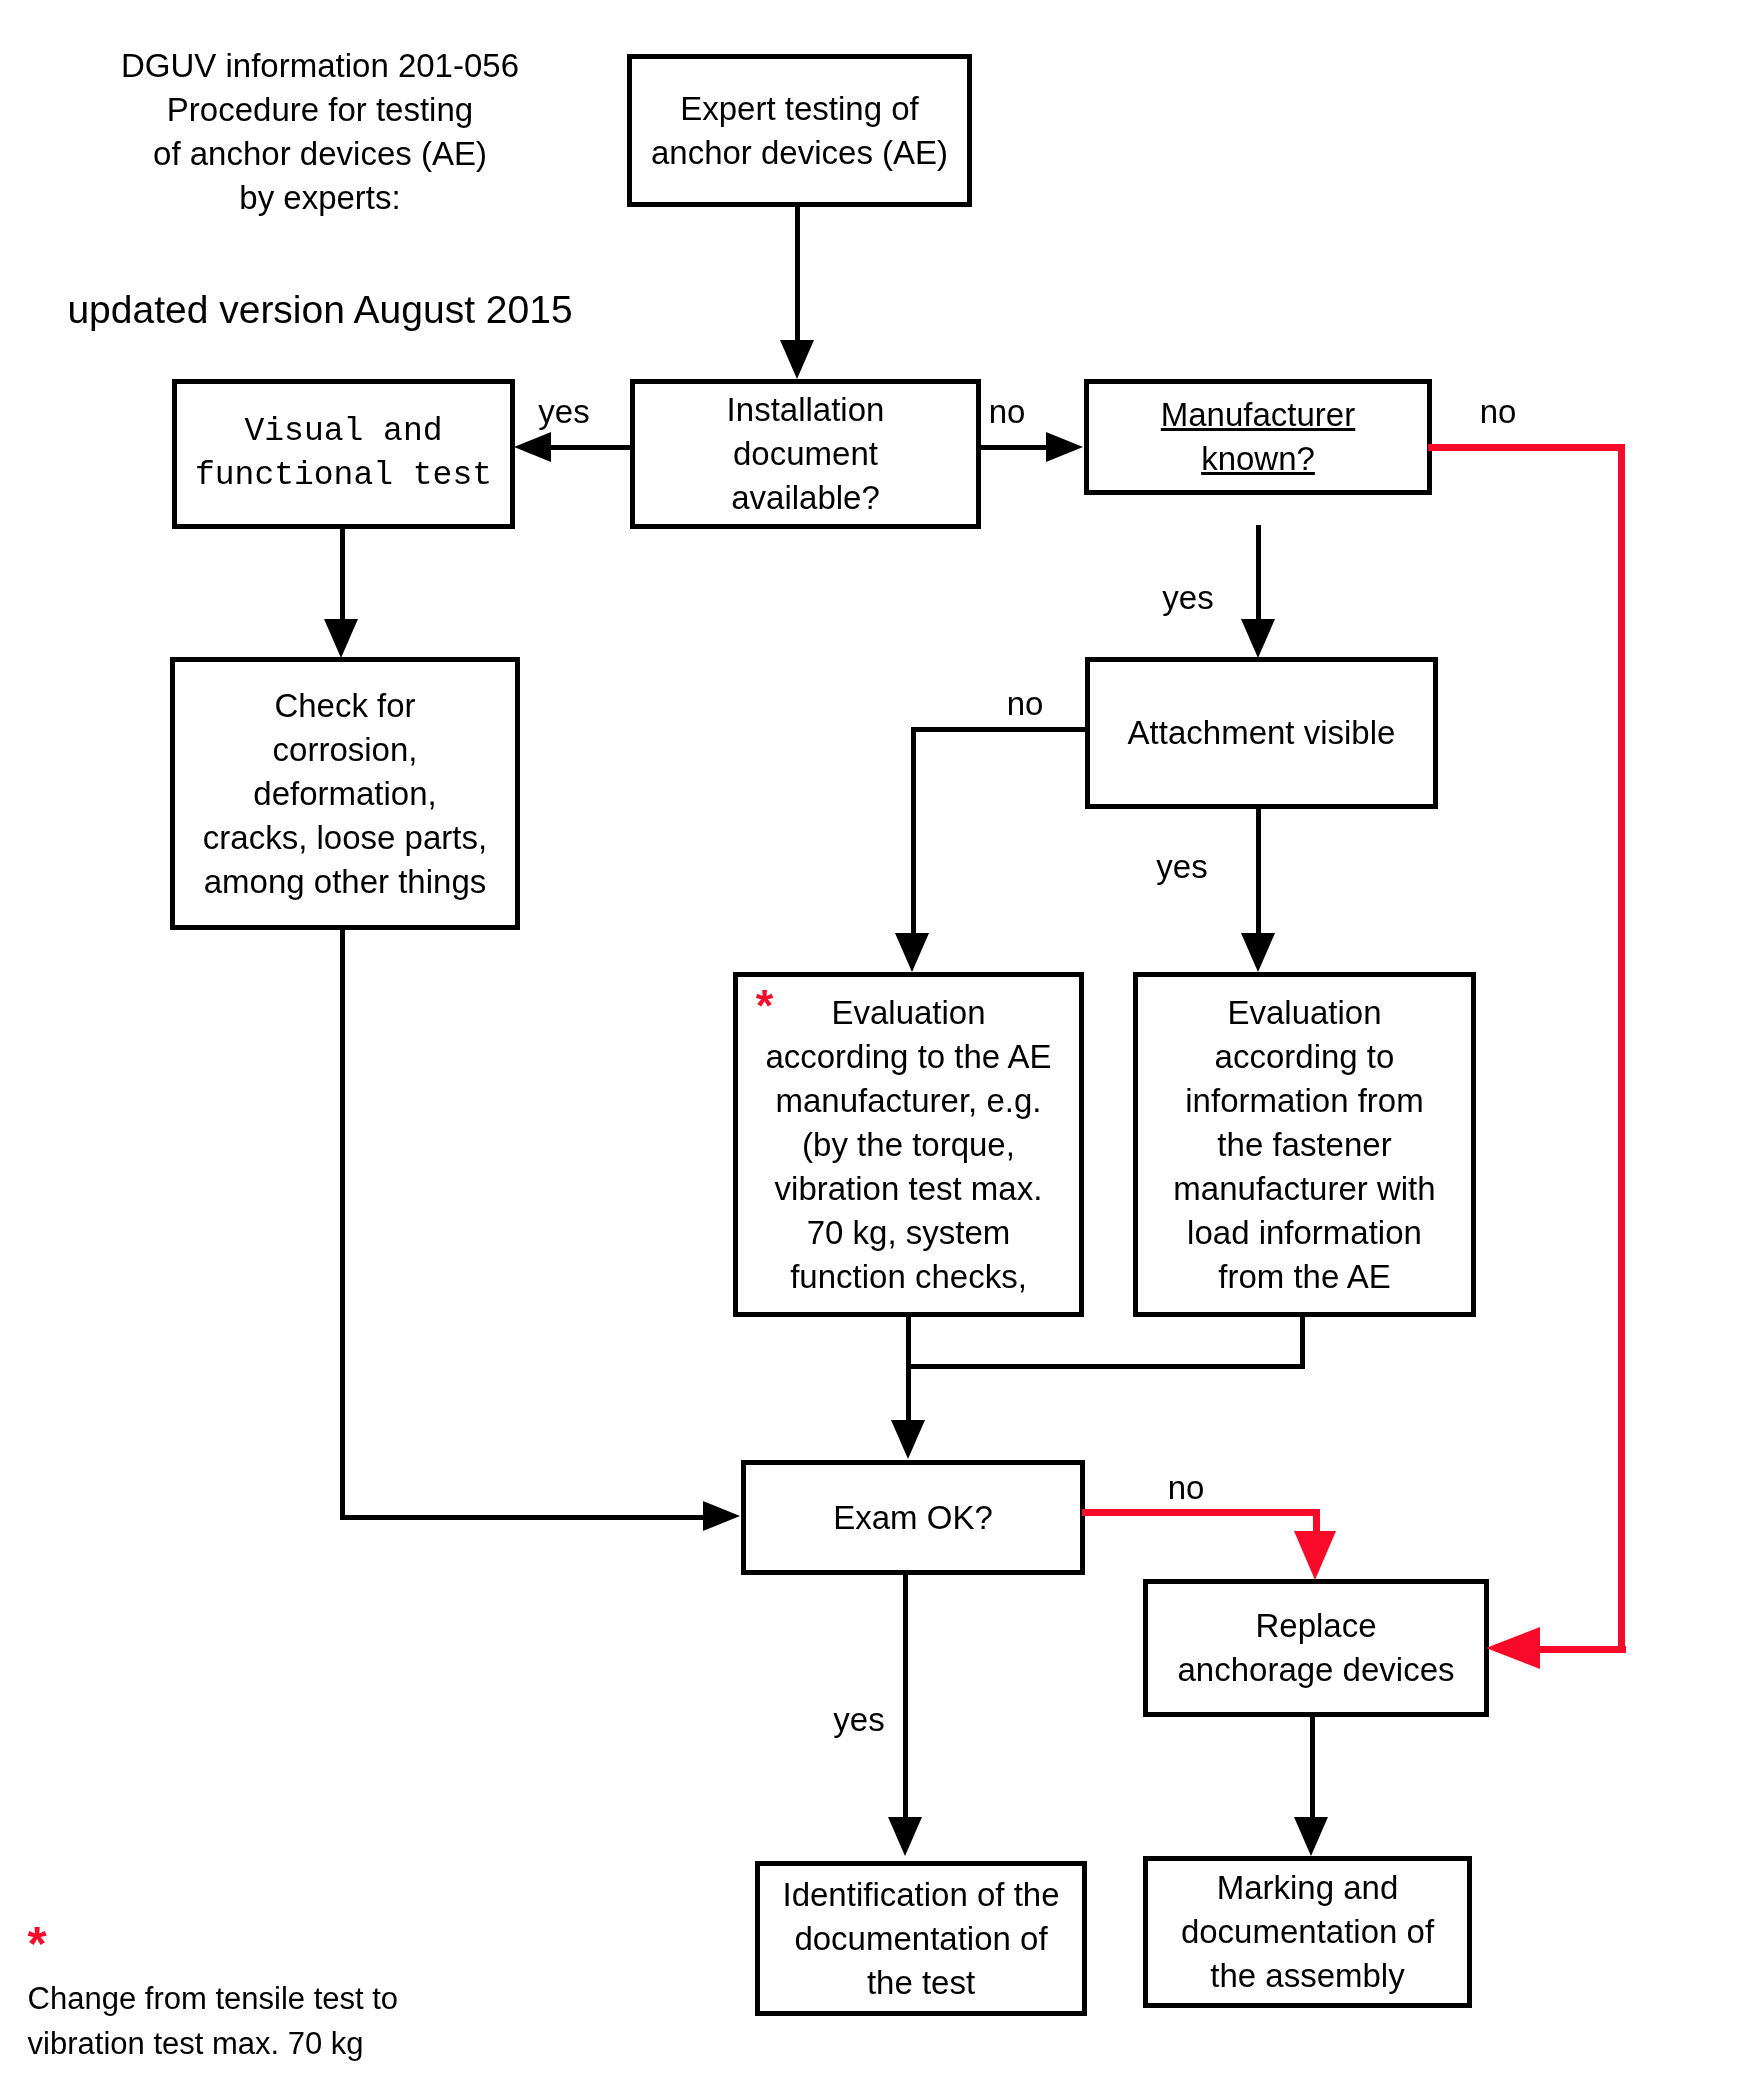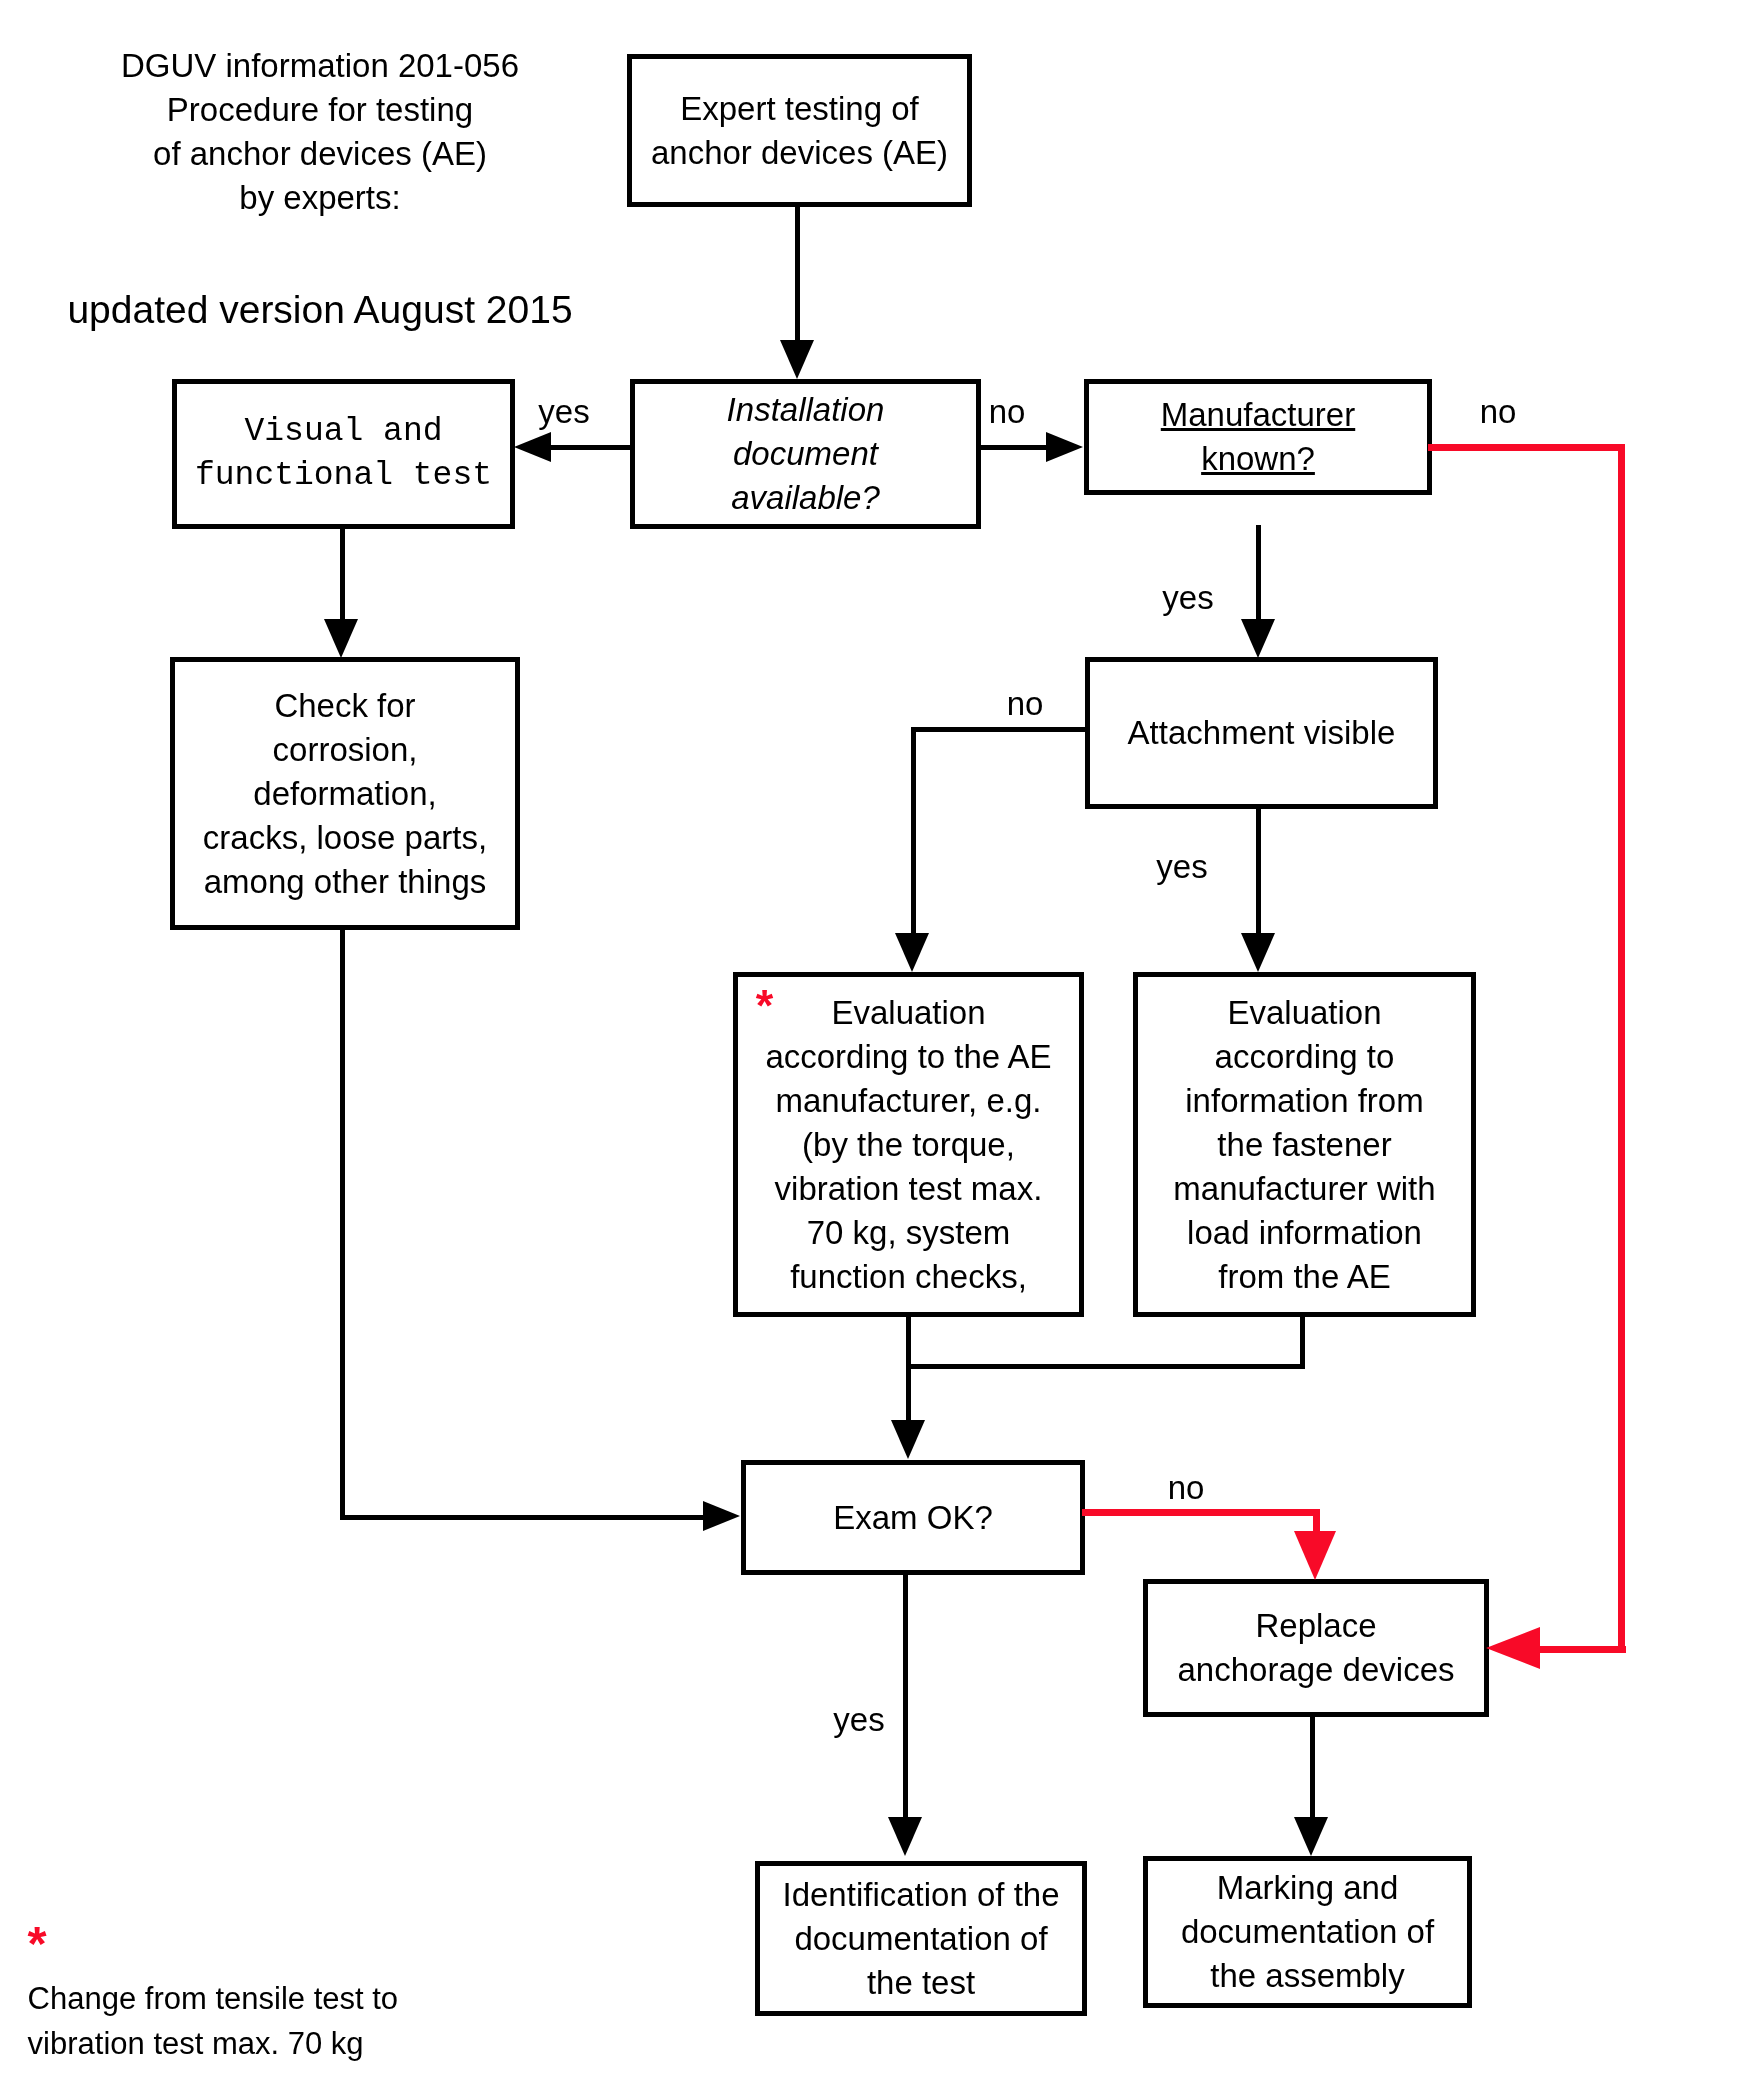--- a/index.html
+++ b/index.html
@@ -61,21 +61,21 @@
 of anchor devices (AE)
 by experts:</div>
   <div class="subtitle-block">updated version August 2015</div>
 
   <div class="node" style="left:627px; top:54px; width:345px; height:153px;">Expert testing of
 anchor devices (AE)</div>
 
   <div class="node" style="left:172px; top:379px; width:343px; height:150px;font-family:Liberation Mono, monospace;">Visual and
 functional test</div>
 
-  <div class="node" style="left:630px; top:379px; width:351px; height:150px;font-style:italic;">Installation
+  <div class="node" style="left:630px; top:379px; width:351px; height:150px;">Installation
 document
 available?</div>
 
   <div class="node" style="left:1084px; top:379px; width:348px; height:116px;text-decoration:underline;">Manufacturer
 known?</div>
 
   <div class="node" style="left:170px; top:657px; width:350px; height:273px;">Check for
 corrosion,
 deformation,
 cracks, loose parts,

